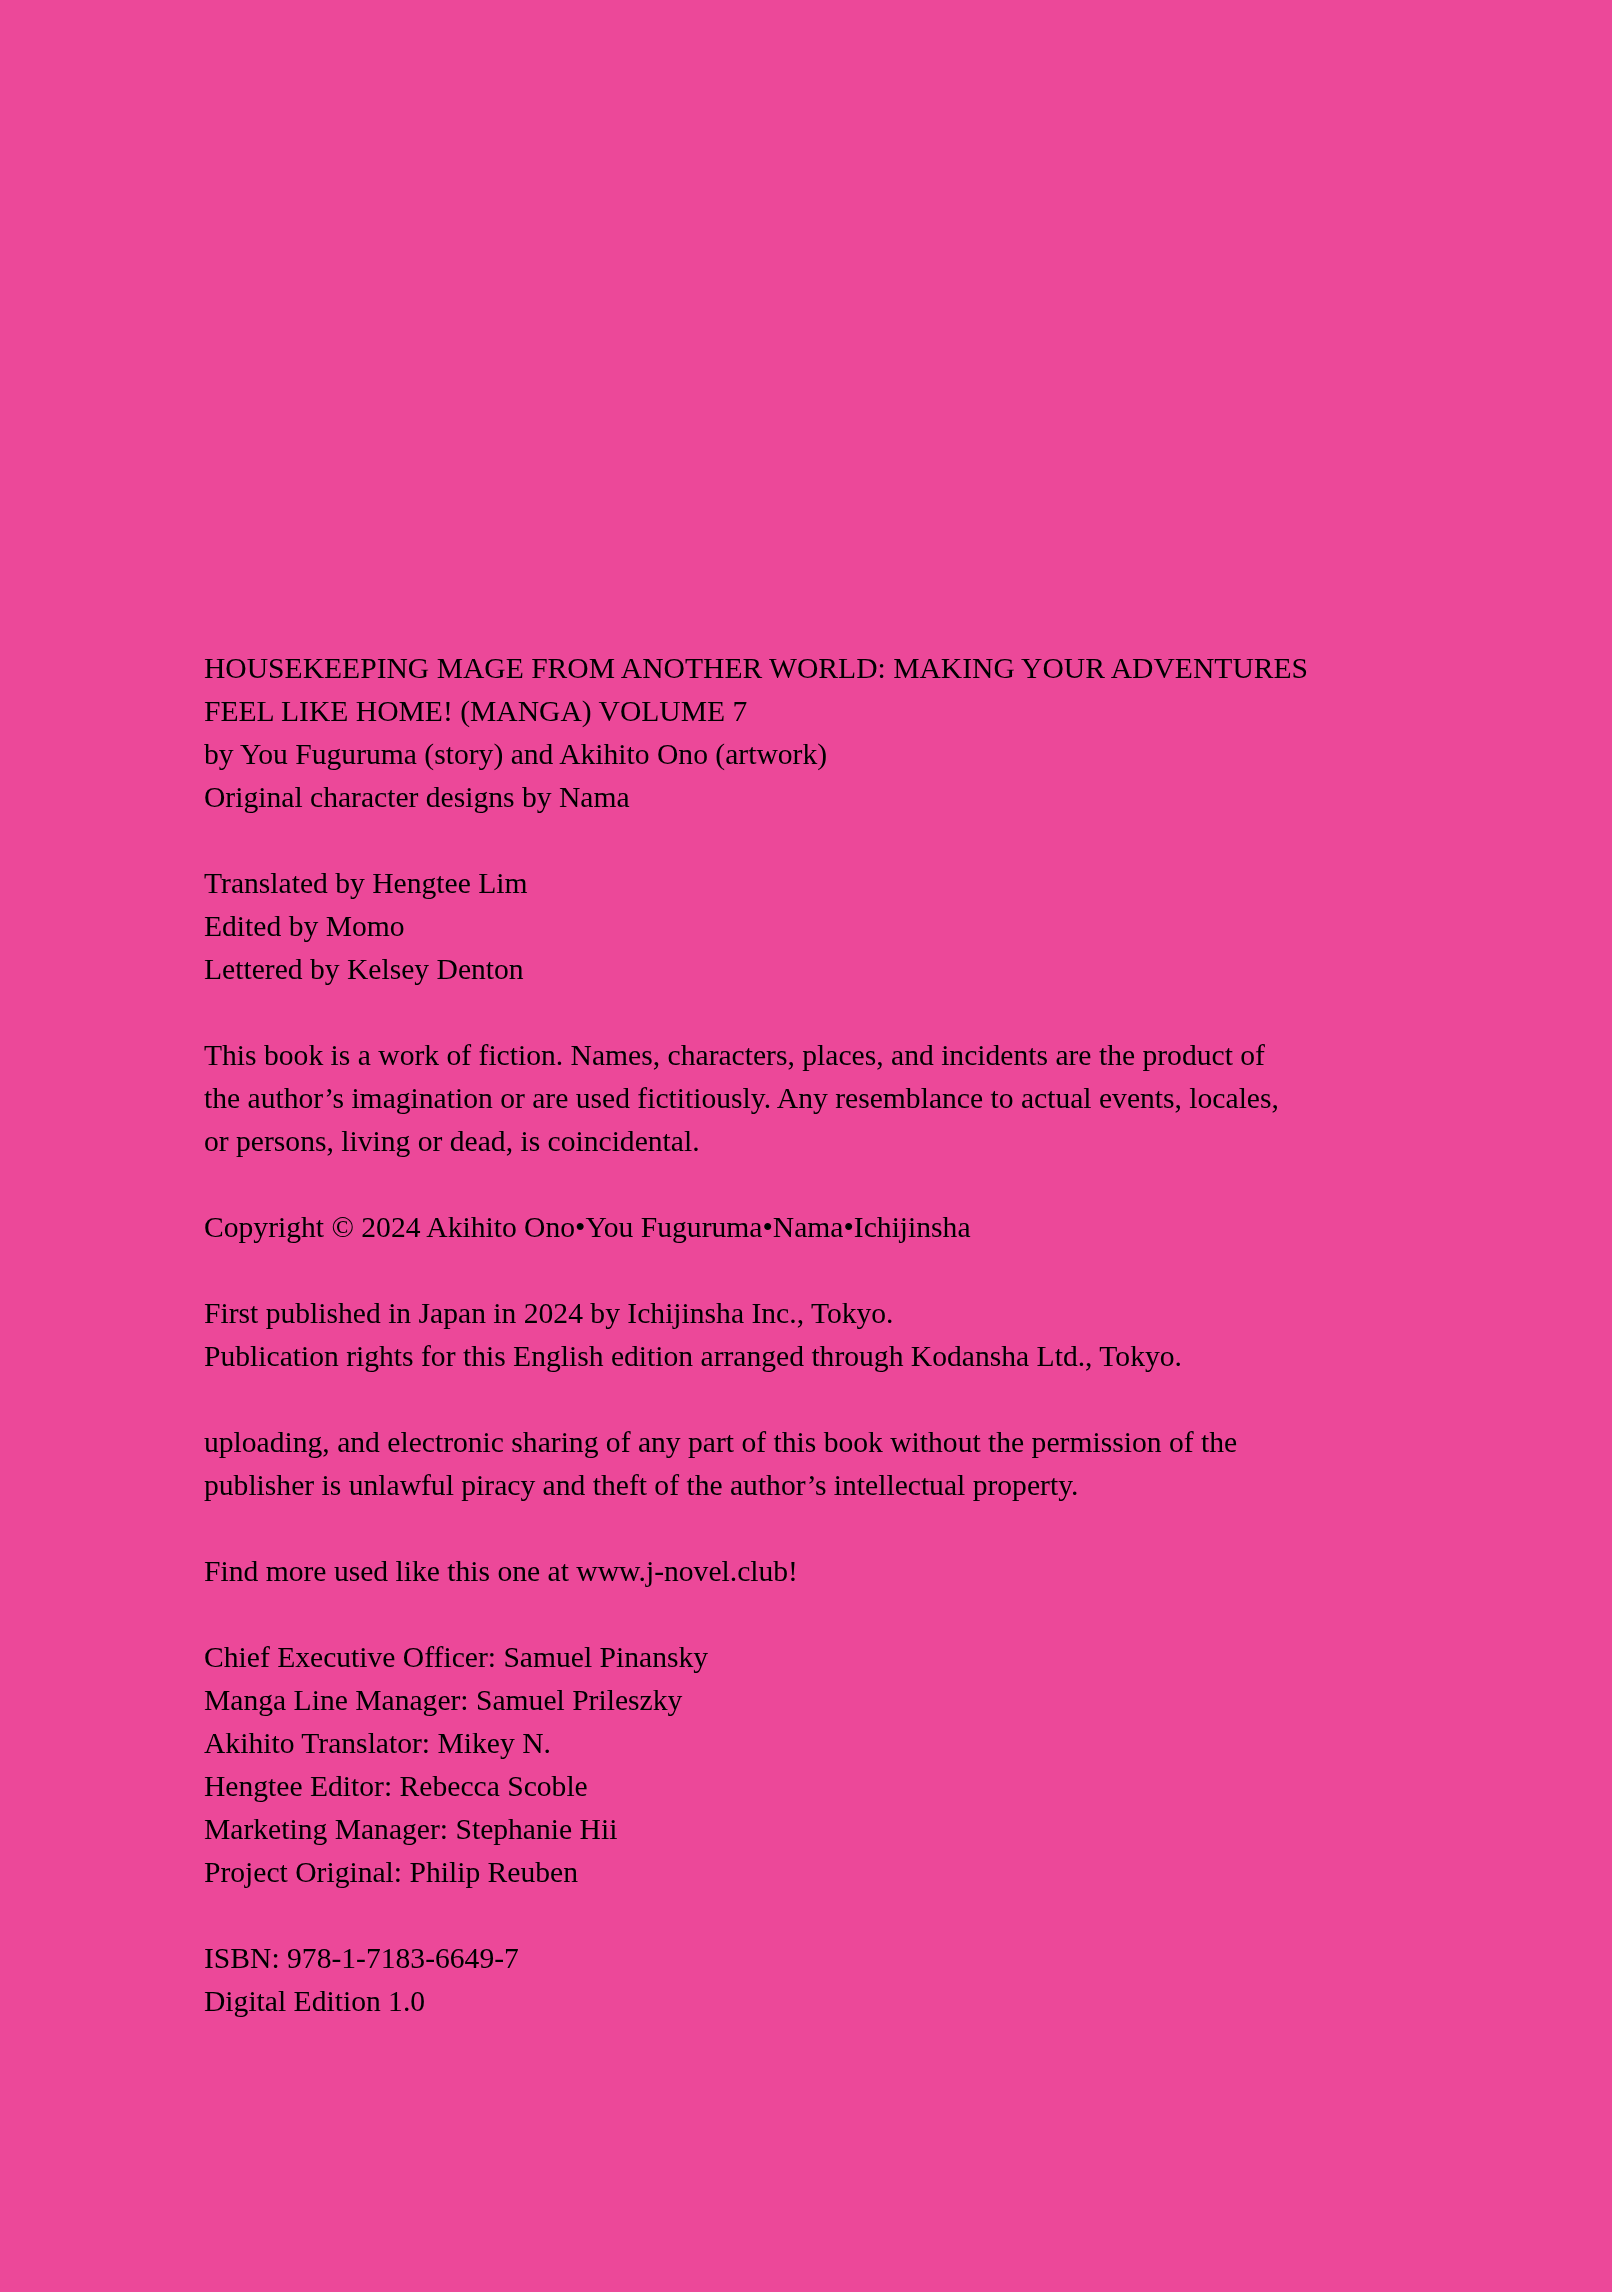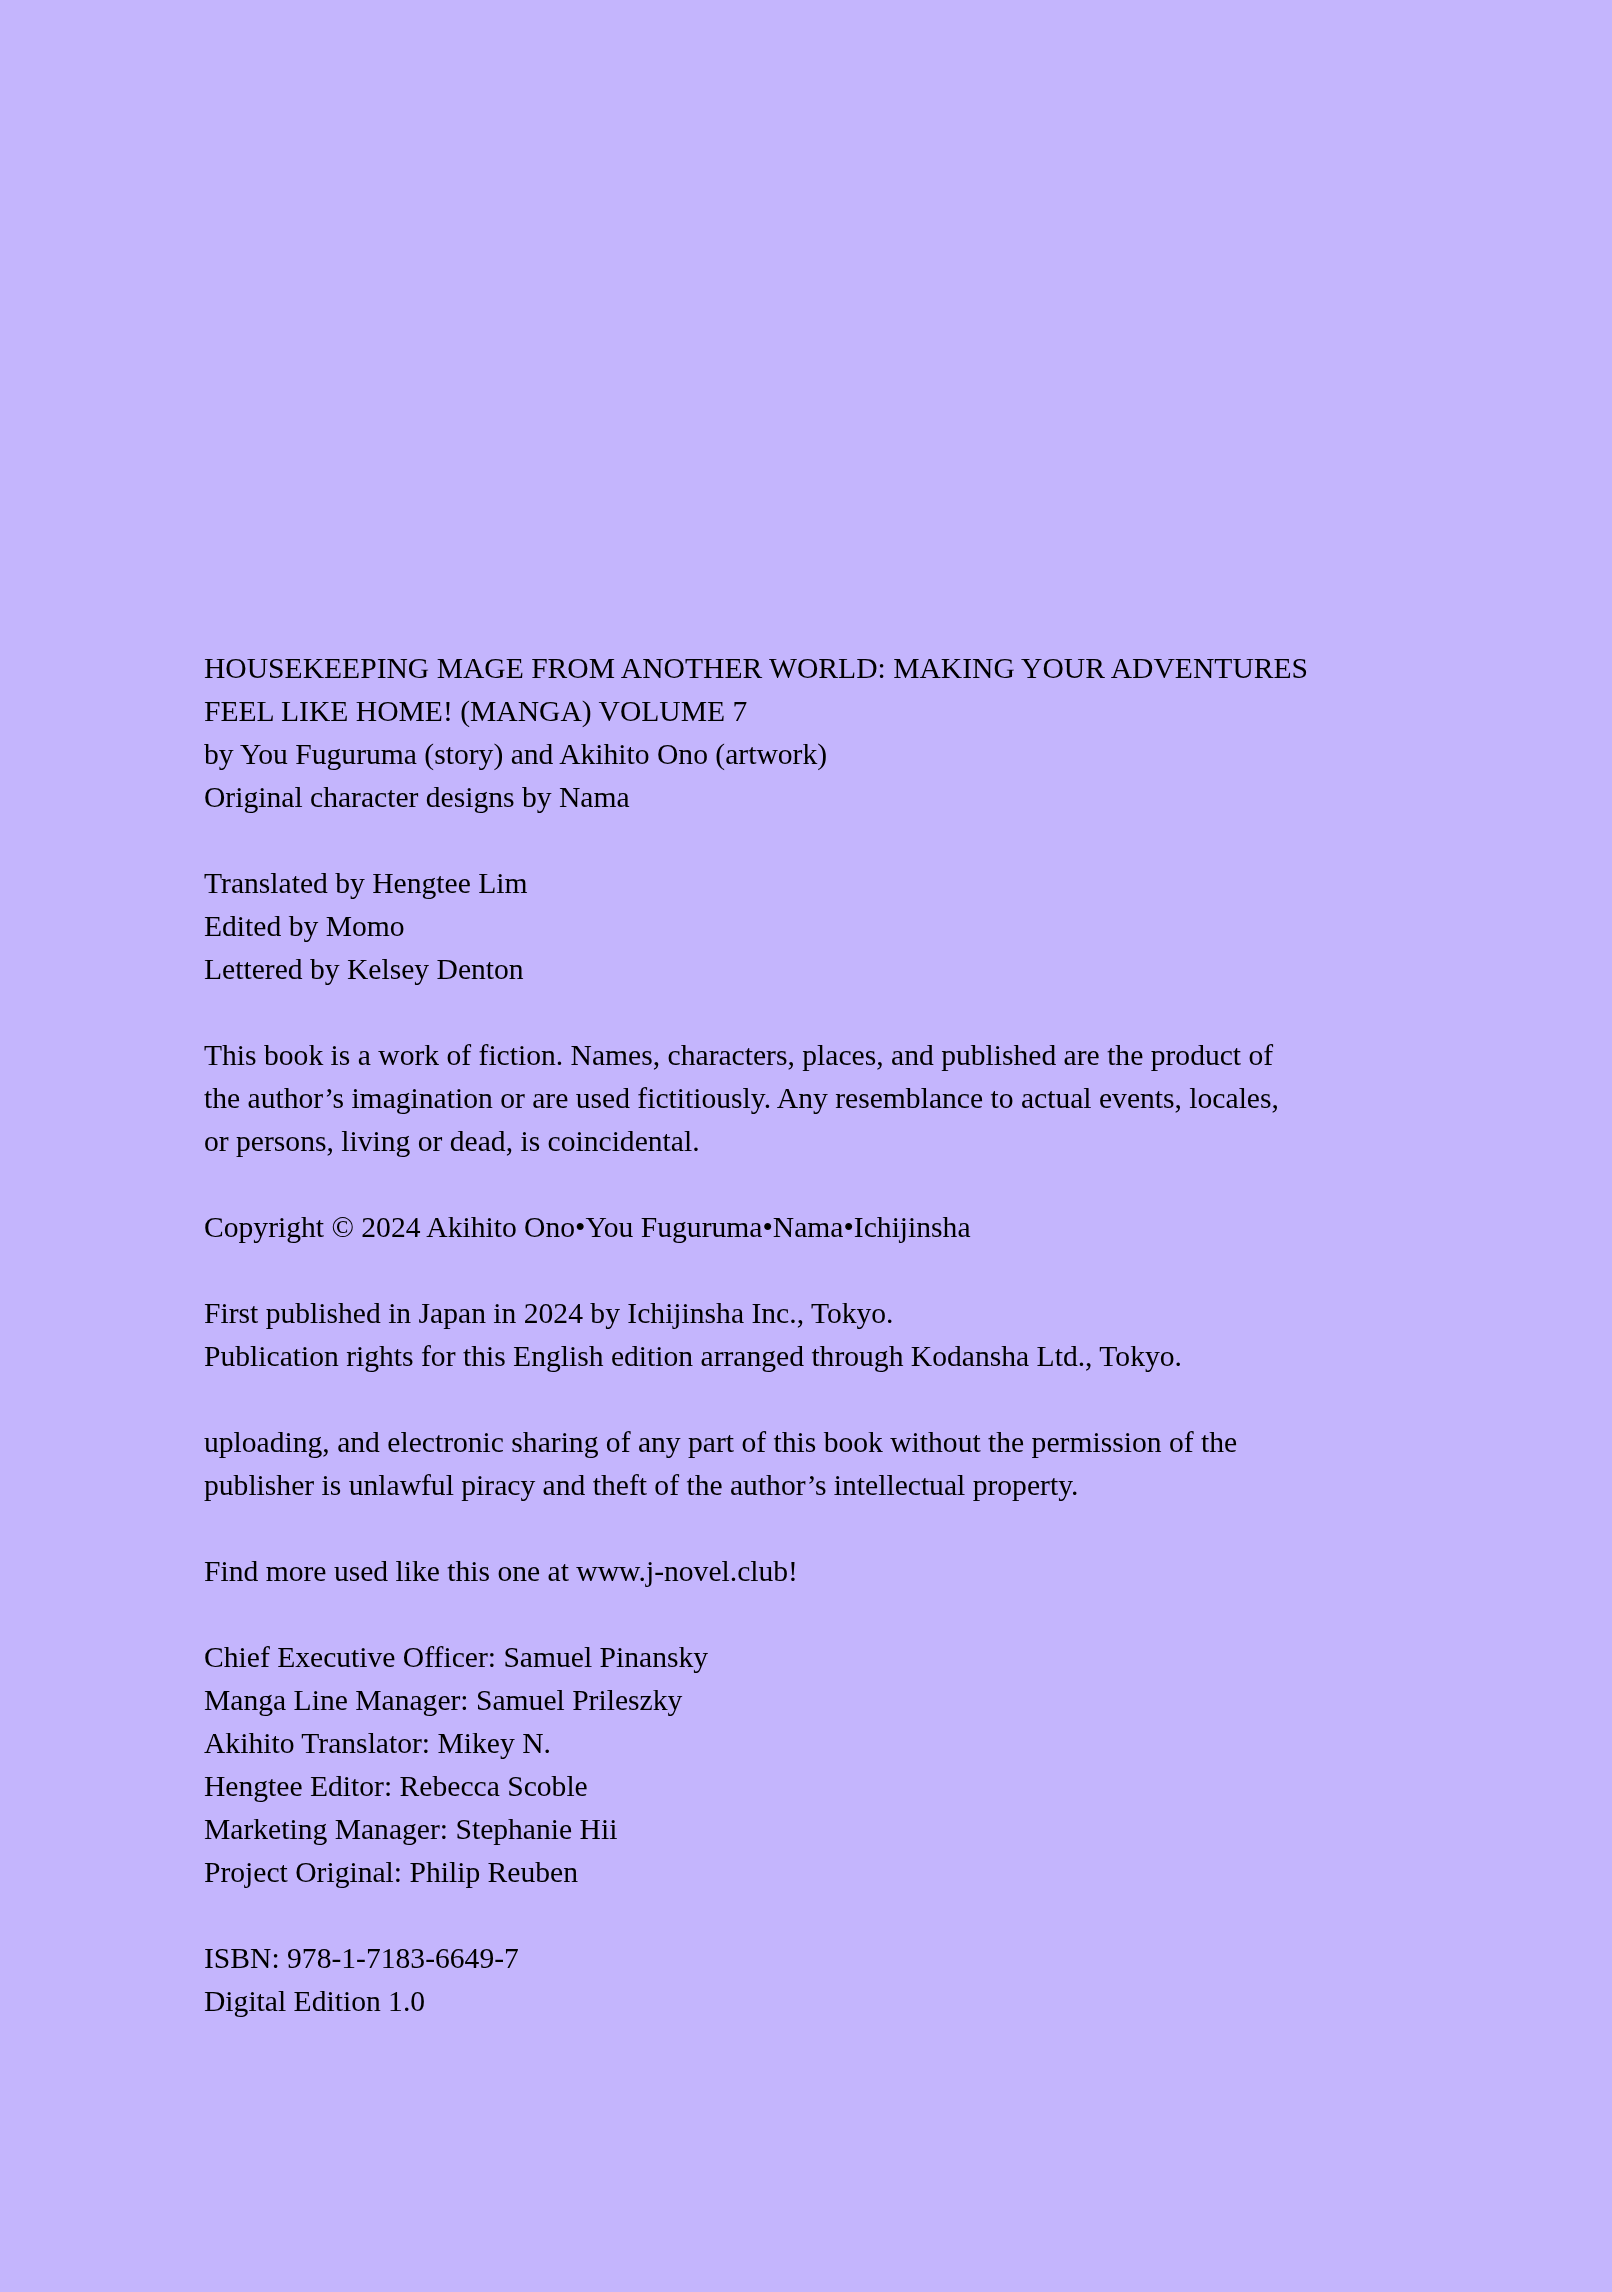--- a/index.html
+++ b/index.html
@@ -11,21 +11,21 @@
     width: 1613px;
     height: 2293px;
     position: relative;
     font-family: "Liberation Serif", "DejaVu Serif", serif;
     color: #000000;
     -webkit-font-smoothing: antialiased;
   }
   .page {
     position: absolute;
     inset: 0;
-    background: #c4b5fd;
+    background: #ec4899;
     overflow: hidden;
   }
   .content {
     position: absolute;
     left: 204px;
     top: 647px;
     width: 1317px;
     font-size: 29.6px;
     line-height: 43px;
   }
@@ -52,21 +52,21 @@
       <div class="line">Original character designs by Nama</div>
     </div>
 
     <div class="block">
       <div class="line">Translated by Hengtee Lim</div>
       <div class="line">Edited by Momo</div>
       <div class="line">Lettered by Kelsey Denton</div>
     </div>
 
     <div class="block">
-      <div class="line">This book is a work of fiction. Names, characters, places, and published are the product of</div>
+      <div class="line">This book is a work of fiction. Names, characters, places, and incidents are the product of</div>
       <div class="line">the author’s imagination or are used fictitiously. Any resemblance to actual events, locales,</div>
       <div class="line">or persons, living or dead, is coincidental.</div>
     </div>
 
     <div class="block">
       <div class="line">Copyright © 2024 Akihito Ono•You Fuguruma•Nama•Ichijinsha</div>
     </div>
 
     <div class="block">
       <div class="line">First published in Japan in 2024 by Ichijinsha Inc., Tokyo.</div>

